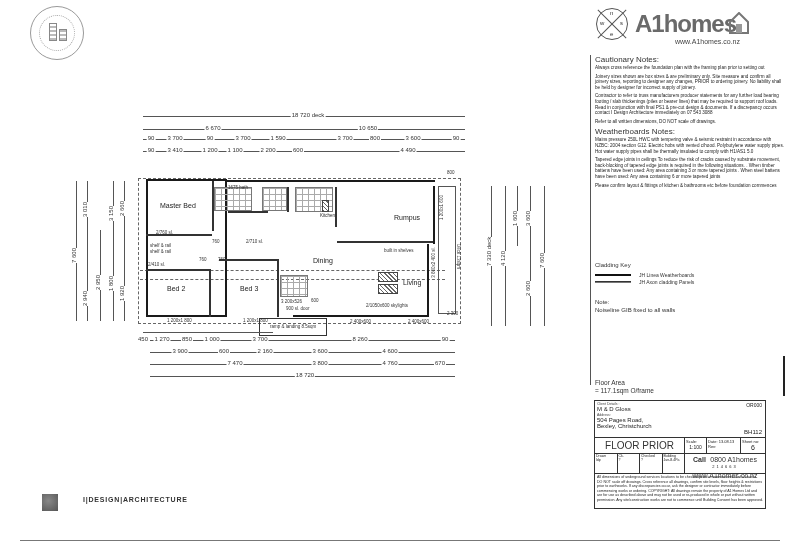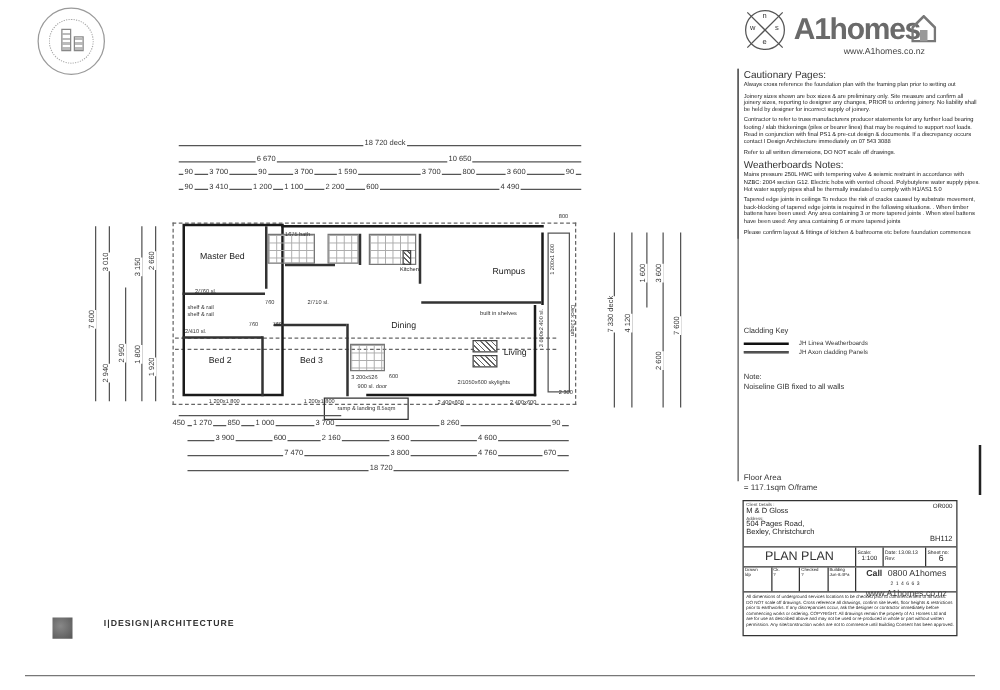--- a/index.html
+++ b/index.html
@@ -259,21 +259,21 @@
   </div>
   <div class="brand">A1homes</div>
   <svg class="house" viewBox="0 0 20 22">
     <path d="M1 10 L10 1 L19 10 L19 21 L1 21 Z" fill="none" stroke="#777" stroke-width="2"></path>
     <rect x="7" y="12" width="6" height="9" fill="#999"></rect>
   </svg>
   <div class="url">www.A1homes.co.nz</div>
 </div>
 
 <div class="notes">
-  <h3>Cautionary Pages:</h3>
+  <h3>Cautionary Notes:</h3>
   <p>Always cross reference the foundation plan with the framing plan prior to setting out</p>
   <p>Joinery sizes shown are box sizes &amp; are preliminary only. Site measure and confirm all joinery sizes, reporting to designer any changes, PRIOR to ordering joinery. No liability shall be held by designer for incorrect supply of joinery.</p>
   <p>Contractor to refer to truss manufacturers producer statements for any further load bearing footing / slab thickenings (piles or bearer lines) that may be required to support roof loads. Read in conjunction with final PS1 &amp; pre-cut design &amp; documents. If a discrepancy occurs contact I Design Architecture immediately on 07 543 3088</p>
   <p>Refer to all written dimensions, DO NOT scale off drawings.</p>
   <h3>Weatherboards Notes:</h3>
   <p>Mains pressure 250L HWC with tempering valve &amp; seismic restraint in accordance with NZBC: 2004 section G12. Electric hobs with vented c/hood. Polybutylene water supply pipes. Hot water supply pipes shall be thermally insulated to comply with H1/AS1 5.0</p>
   <p>Tapered edge joints in ceilings To reduce the risk of cracks caused by substrate movement, back-blocking of tapered edge joints is required in the following situations. . When timber battens have been used: Any area containing 3 or more tapered joints . When steel battens have been used: Any area containing 6 or more tapered joints</p>
   <p>Please confirm layout &amp; fittings of kitchen &amp; bathrooms etc before foundation commences</p>
 </div>
 
@@ -305,21 +305,21 @@
   <div class="tb-client">
     <div class="lbl">Client Details :</div>
     <div class="v">M &amp; D Gloss</div>
     <div class="lbl">Address:</div>
     <div class="v">504 Pages Road,</div>
     <div class="v">Bexley, Christchurch</div>
     <div class="code1">OR000</div>
     <div class="code2">BH112</div>
   </div>
   <div class="tb-row2">
-    <div class="tb-title">PLAN PLAN</div>
+    <div class="tb-title">FLOOR PRIOR</div>
     <div class="tb-cell" style="width:22px;">
       <span>Scale:</span>
       <span class="v">1:100</span>
     </div>
     <div class="tb-cell" style="width:34px;">
       <span>Date:</span>
       <span>13.08.13</span><br>
       <span>Rev:</span>
     </div>
     <div class="tb-cell" style="flex:1; border-right:none;">

